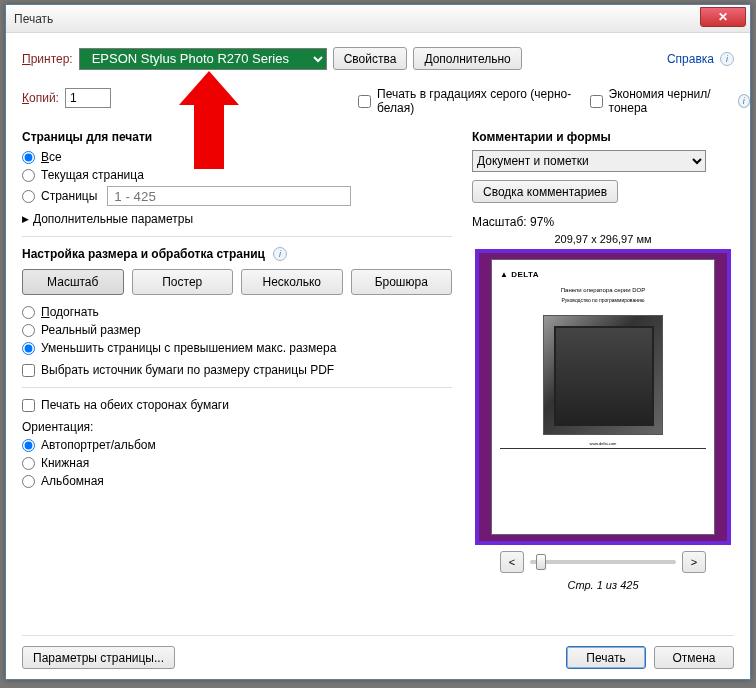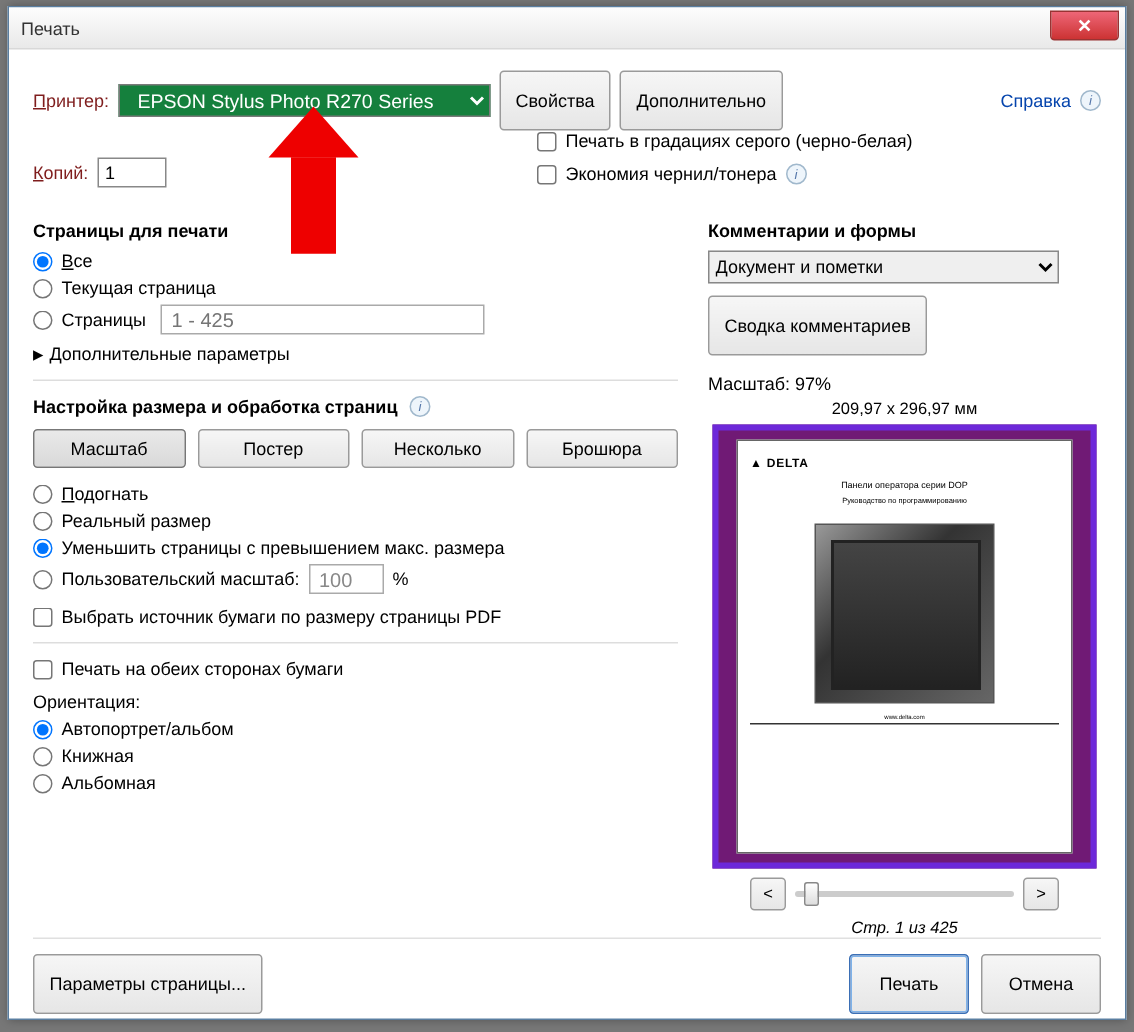--- a/index.html
+++ b/index.html
@@ -8,38 +8,38 @@
   .titlebar { height: 28px; background: linear-gradient(#fdfdfd,#e9e9e9); border-bottom: 1px solid #d8d8d8; display: flex; align-items: center; padding: 0 0 0 8px; }
   .titlebar .title { font-size: 12px; color: #333; }
   .close-btn { margin-left: auto; width: 46px; height: 20px; background: linear-gradient(#e67, #c33); border: 1px solid #933; border-radius: 0 0 3px 3px; margin-top: -4px; margin-right: 4px; display: flex; align-items: center; justify-content: center; color: #fff; font-weight: bold; font-size: 12px; cursor: pointer; }
   .body { padding: 14px 16px 10px; display: flex; flex-direction: column; height: calc(100% - 28px); }
 
   .top-row { display: flex; align-items: center; gap: 6px; }
   .lbl { color: #7f1d1d; }
   .u { text-decoration: underline; }
   select.printer { width: 248px; height: 22px; background: #15803d; color: #fff; border: 1px solid #7a7a7a; font-size: 13px; padding-left: 8px; }
   select.printer option { background: #fff; color: #000; }
-  .btn { height: 40px; padding: 0 10px; background: linear-gradient(#f6f6f6,#e6e6e6); border: 1px solid #9a9a9a; border-radius: 3px; font-size: 12px; cursor: pointer; }
+  .btn { height: 23px; padding: 0 10px; background: linear-gradient(#f6f6f6,#e6e6e6); border: 1px solid #9a9a9a; border-radius: 3px; font-size: 12px; cursor: pointer; }
   .link { color: #0645ad; cursor: pointer; }
   .help-icon { width: 14px; height: 14px; border-radius: 50%; background: #eef5fb; border: 1px solid #a0b8cc; color: #5577aa; font-size: 9px; display: inline-flex; align-items: center; justify-content: center; font-style: italic; cursor: pointer; }
 
   .copies-row { display: flex; align-items: center; margin-top: 18px; gap: 6px; }
   .spinner { width: 46px; height: 20px; border: 1px solid #888; padding-left: 4px; font-size: 12px; }
 
-  .right-checks { position: absolute; left: 352px; top: 82px; display: flex; flex-direction: column; gap: 8px; justify-content: center; }
+  .right-checks { position: absolute; left: 352px; top: 82px; display: flex; gap: 8px; justify-content: center; }
   .chk-row { display: flex; align-items: center; gap: 6px; }
   input[type=checkbox], input[type=radio] { margin: 0; }
 
   .columns { display: flex; margin-top: 22px; gap: 20px; flex: 1; }
   .col-left { width: 430px; }
   .col-right { flex: 1; }
 
   .section-title { font-weight: bold; margin-bottom: 6px; }
   .radio-row { display: flex; align-items: center; gap: 6px; margin: 4px 0; }
-  .pages-input { width: 216px; height: 20px; border: 1px solid #aaa; color: #888; padding-left: 6px; margin-left: 4px; }
+  .pages-input { width: 244px; height: 20px; border: 1px solid #aaa; color: #888; padding-left: 6px; margin-left: 4px; }
   .disclosure { display: flex; align-items: center; gap: 4px; margin-top: 6px; cursor: pointer; }
   .tri { font-size: 9px; }
 
   hr.sep { border: none; border-top: 1px solid #ddd; margin: 10px 0; }
 
   .seg-row { display: flex; gap: 8px; }
   .seg-btn { flex: 1; height: 26px; border: 1px solid #9a9a9a; border-radius: 3px; background: linear-gradient(#f6f6f6,#e6e6e6); font-size: 12px; cursor: pointer; }
   .seg-btn.active { background: linear-gradient(#e9e9e9,#d9d9d9); border-color: #777; }
   .scale-input { width: 50px; height: 20px; border: 1px solid #aaa; color: #888; padding-left: 6px; }
 
@@ -153,26 +153,20 @@
               <span><span class="u">П</span>одогнать</span>
             </div>
           <div class="radio-row">
               <input type="radio" name="sz" style="">
               <span>Реальный размер</span>
             </div>
           <div class="radio-row">
               <input type="radio" name="sz" checked="" style="">
               <span>Уменьшить страницы с превышением макс. размера</span>
             </div>
-          <div class="radio-row">
-              <input type="radio" name="sz" style="">
-              <span>Пользовательский масштаб:</span>
-            <input class="scale-input" value="100" style="">
-            <span>%</span>
-          </div>
         </div>
 
         <div class="chk-row" style="margin-top:8px">
           <input type="checkbox" style="">
           <span>Выбрать источник бумаги по размеру страницы PDF</span>
         </div>
 
         <hr class="sep">
 
         <div class="chk-row">

